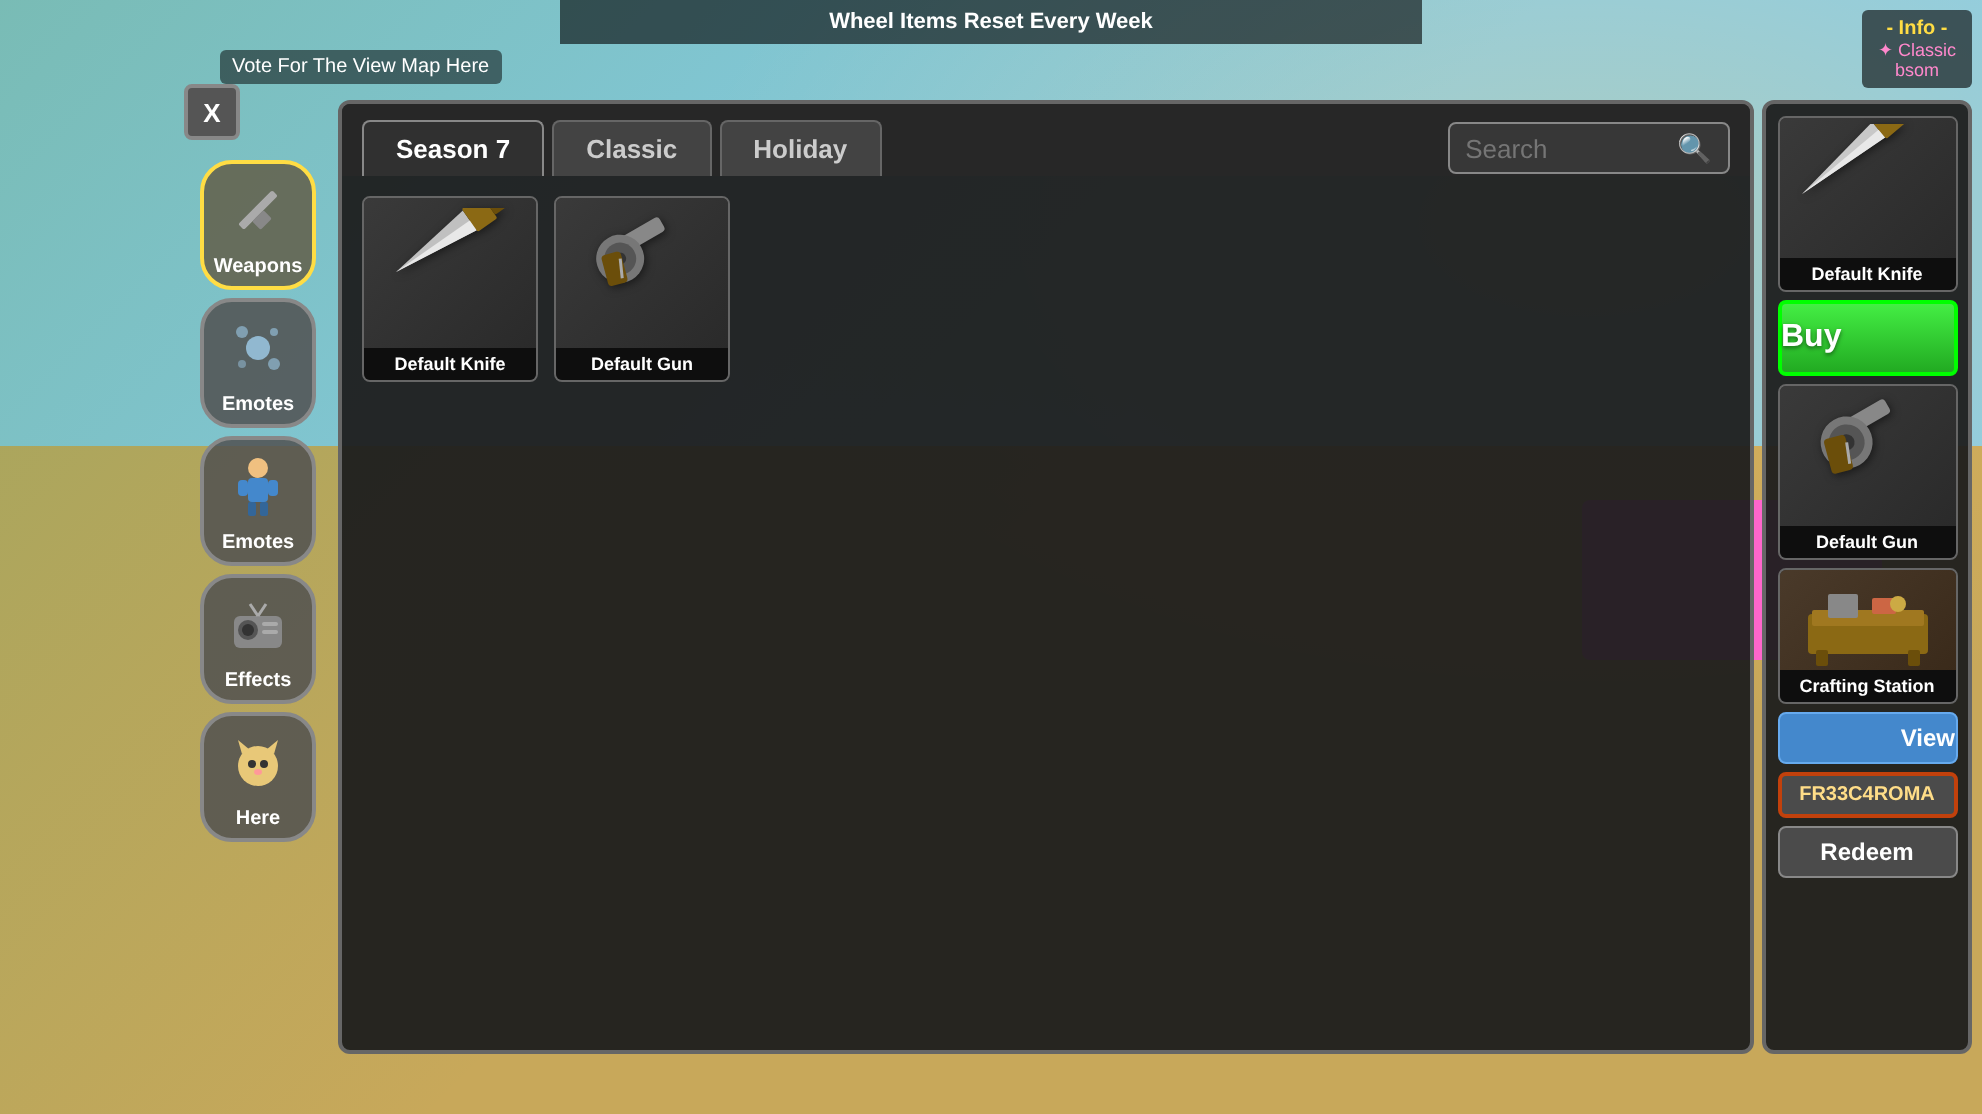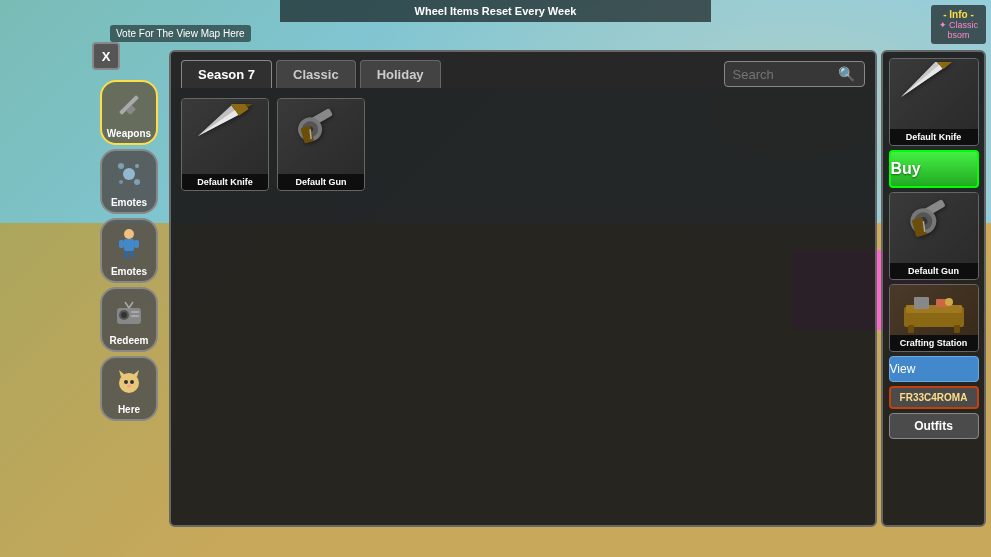--- a/index.html
+++ b/index.html
@@ -364,22 +364,22 @@
     }
 
     .view-btn {
       width: 90px;
       padding: 5px 0;
       background: #4488cc;
       border: 1px solid #66aaee;
       border-radius: 4px;
       color: white;
       font-size: 12px;
-      font-weight: normal;
-      text-align: left;
+      font-weight: bold;
+      text-align: right;
       cursor: pointer;
     }
 
     .redeem-input {
       width: 90px;
       padding: 4px 4px;
       background: rgba(80,80,80,0.9);
       border: 2px solid #c2410c;
       border-radius: 4px;
       color: #ffdd88;
@@ -495,21 +495,21 @@
         <svg width="36" height="36" viewBox="0 0 36 36">
           <rect x="6" y="14" width="24" height="16" rx="3" fill="#888"></rect>
           <rect x="8" y="16" width="10" height="10" rx="5" fill="#555"></rect>
           <circle cx="13" cy="21" r="3" fill="#333"></circle>
           <rect x="20" y="17" width="8" height="2" rx="1" fill="#aaa"></rect>
           <rect x="20" y="21" width="8" height="2" rx="1" fill="#aaa"></rect>
           <line x1="18" y1="14" x2="14" y2="8" stroke="#aaa" stroke-width="1.5"></line>
           <line x1="18" y1="14" x2="22" y2="8" stroke="#aaa" stroke-width="1.5"></line>
         </svg>
       </div>
-      <span class="sidebar-item-label">Redeem</span>
+      <span class="sidebar-item-label">Effects</span>
     </div>
 
     <div class="sidebar-item">
       <div class="sidebar-item-icon">
         <svg width="36" height="36" viewBox="0 0 36 36">
 
           <circle cx="18" cy="20" r="10" fill="#e8c878"></circle>
           <polygon points="10,14 8,7 14,12" fill="#e8c878"></polygon>
           <polygon points="26,14 28,7 22,12" fill="#e8c878"></polygon>
           <circle cx="15" cy="19" r="2" fill="#333"></circle>
@@ -636,18 +636,18 @@
       <div class="crafting-label">Crafting Station</div>
     </div>
 
     <div class="view-btn">
       <span>View</span>
     </div>
 
     <input class="redeem-input" type="text" value="FR33C4ROMA" style="">
 
     <div class="redeem-btn">
-      <span>Outfits</span>
+      <span>Redeem</span>
     </div>
 
   </div>
 
 </div>
 
 </body></html>

